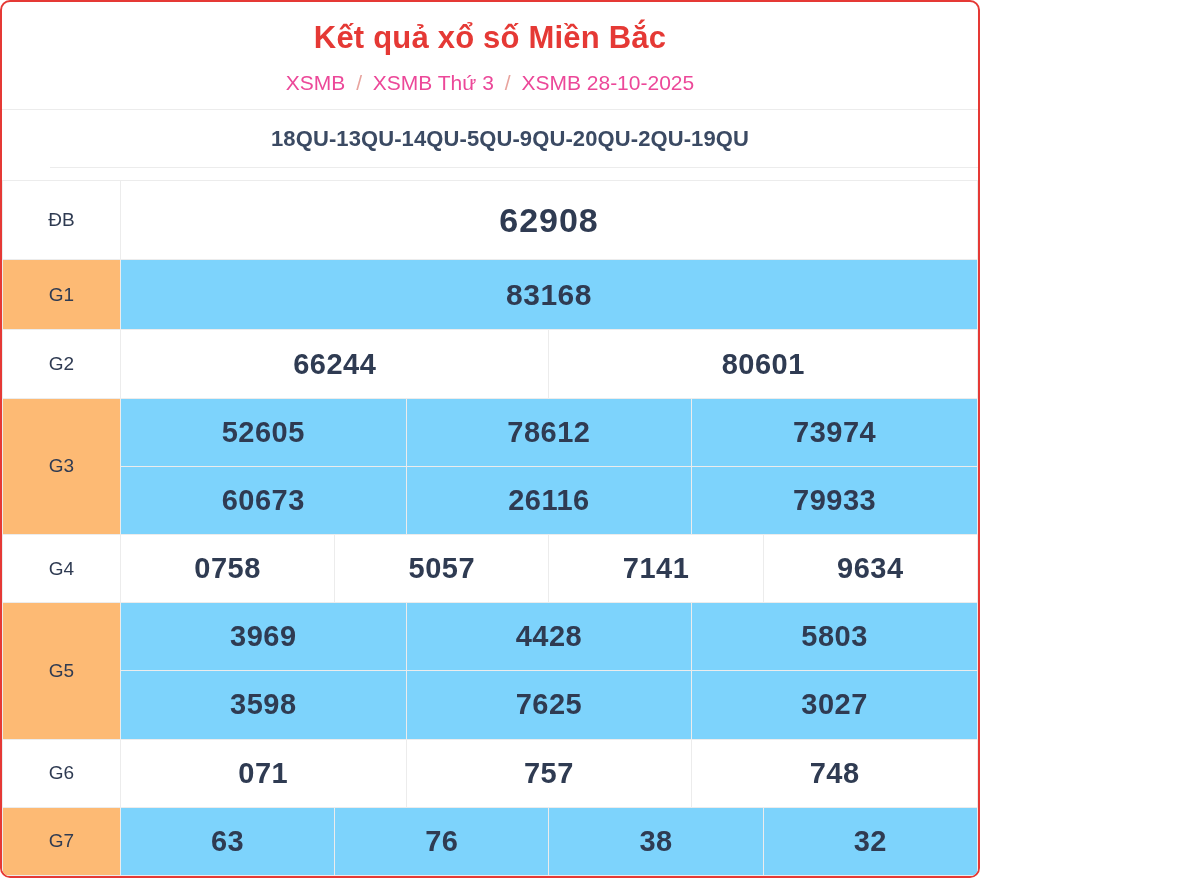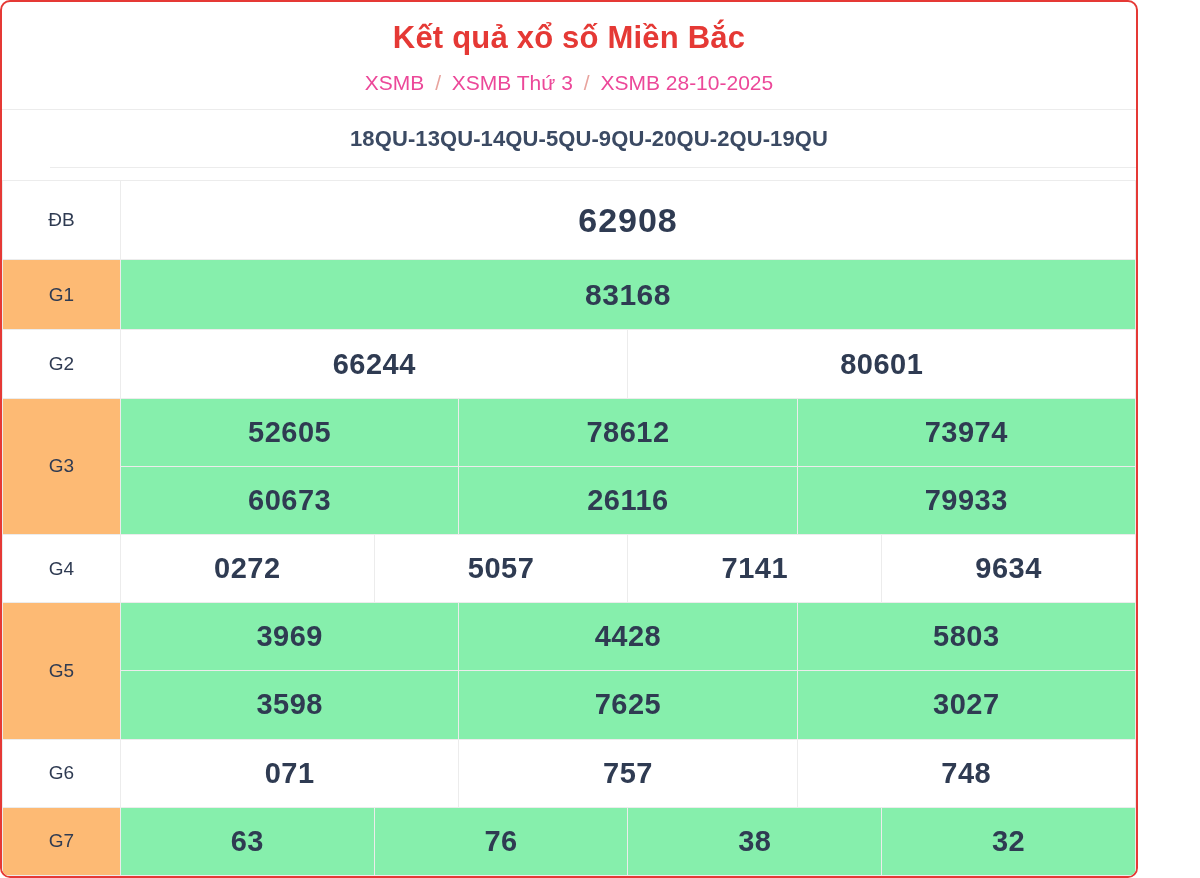--- a/index.html
+++ b/index.html
@@ -9,21 +9,21 @@
     background: #ffffff;
     font-family: "Liberation Sans", sans-serif;
   }
   body {
     width: 1200px;
     height: 878px;
     overflow: hidden;
   }
 
   .result-card {
-    width: 1138px;
+    width: 980px;
     height: 878px;
     border: 2px solid #e53935;
     border-radius: 10px;
     background: #ffffff;
     display: flex;
     flex-direction: column;
     overflow: hidden;
   }
 
   
@@ -95,21 +95,21 @@
     font-size: 19px;
     color: #8a8f99;
     font-weight: 500;
     background: #ffffff;
   }
   td.num {
     font-size: 29px;
     font-weight: bold;
     letter-spacing: .5px;
   }
-  tr.shade td { background: #86efac; }
+  tr.shade td { background: #7dd3fc; }
   tr.shade td.label { background: #fdba74; }
 
   td.special {
     color: #ff2d14;
     font-size: 34px;
     font-weight: bold;
     letter-spacing: 1px;
   }
   td.g1 { font-size: 30px; }
 </style>
@@ -175,21 +175,21 @@
           <td class="num" colspan="4">73974</td>
         </tr>
         <tr class="shade">
           <td class="num" colspan="4">60673</td>
           <td class="num" colspan="4">26116</td>
           <td class="num" colspan="4">79933</td>
         </tr>
 
         <tr>
           <td class="label">G4</td>
-          <td class="num" colspan="3">0272</td>
+          <td class="num" colspan="3">0758</td>
           <td class="num" colspan="3">5057</td>
           <td class="num" colspan="3">7141</td>
           <td class="num" colspan="3">9634</td>
         </tr>
 
         <tr class="shade">
           <td class="label" rowspan="2">G5</td>
           <td class="num" colspan="4">3969</td>
           <td class="num" colspan="4">4428</td>
           <td class="num" colspan="4">5803</td>

